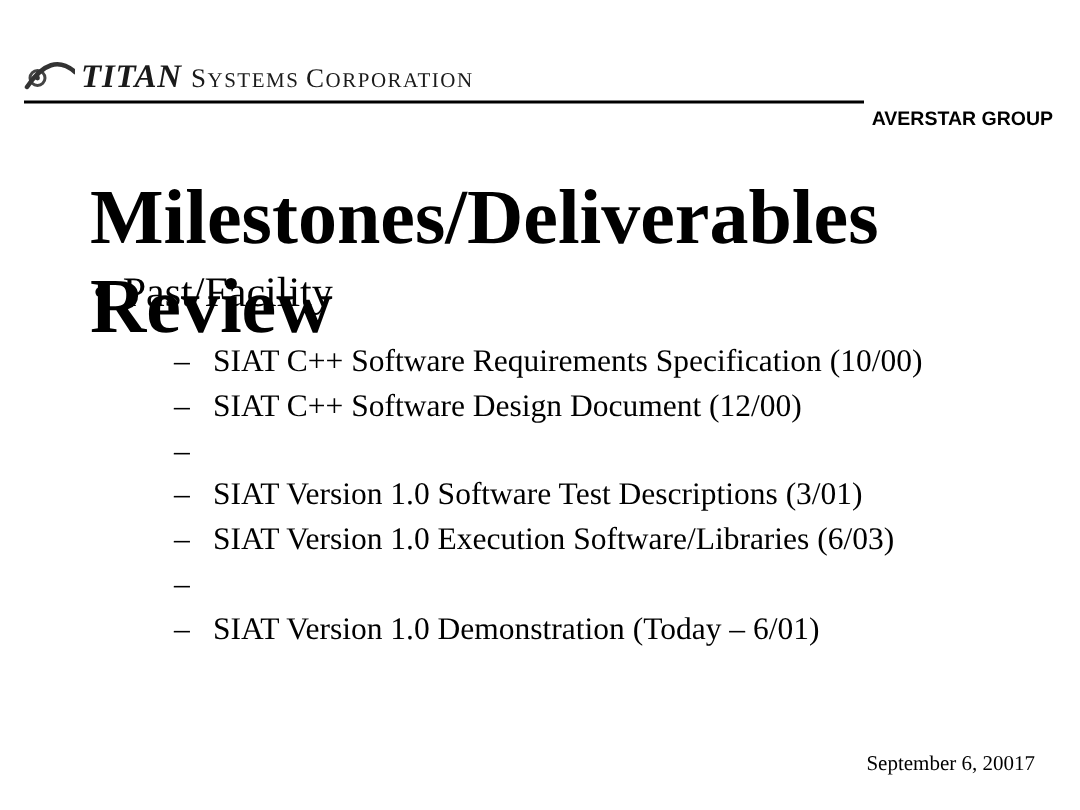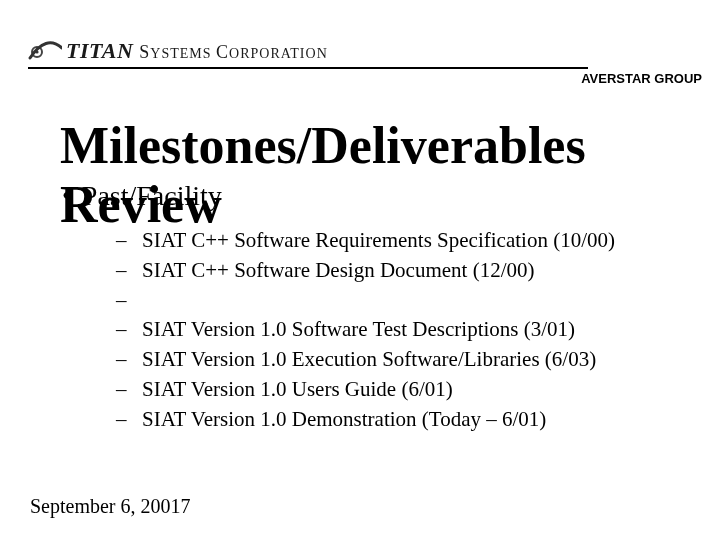--- a/index.html
+++ b/index.html
@@ -9,21 +9,21 @@
     height: 540px;
     background: #ffffff;
     font-family: "Times New Roman", Times, serif;
     color: #000;
     position: relative;
     overflow: hidden;
   }
   .header {
     position: absolute;
     top: 38px;
-    left: 28px;
+    left: 16px;
     right: 18px;
   }
   .logo-row {
     display: flex;
     align-items: center;
     gap: 4px;
   }
   .logo-text {
     font-family: Georgia, "Times New Roman", serif;
     font-size: 22px;
@@ -83,22 +83,22 @@
   .dash {
     width: 14px;
     text-align: left;
   }
   .footer {
     position: absolute;
     bottom: 22px;
     left: 30px;
     right: 30px;
     display: flex;
-    justify-content: flex-start;
-    font-size: 20px;
+    justify-content: flex-end;
+    font-size: 14px;
   }
 </style>
 </head>
 <body>
 
 <div class="header">
   <div class="logo-row">
     <svg width="34" height="26">
       <ellipse cx="9" cy="14" rx="5" ry="5" fill="none" stroke="#444" stroke-width="2"></ellipse>
       <path d="M2 20 Q 18 -4 34 10" fill="none" stroke="#333" stroke-width="3" stroke-linecap="round"></path>
@@ -135,21 +135,20 @@
   <div class="list-item">
     <span class="dash">–</span>
     <span>SIAT Version 1.0 Software Test Descriptions (3/01)</span>
   </div>
   <div class="list-item">
     <span class="dash">–</span>
     <span>SIAT Version 1.0 Execution Software/Libraries (6/03)</span>
   </div>
   <div class="list-item">
     <span class="dash">–</span>
-    <span>SIAT Version 1.0 Users Guide (6/01)</span>
   </div>
   <div class="list-item">
     <span class="dash">–</span>
     <span>SIAT Version 1.0 Demonstration (Today – 6/01)</span>
   </div>
 </div>
 
 <div class="footer">
   <span>September 6, 2001</span>
   <span>7</span>

